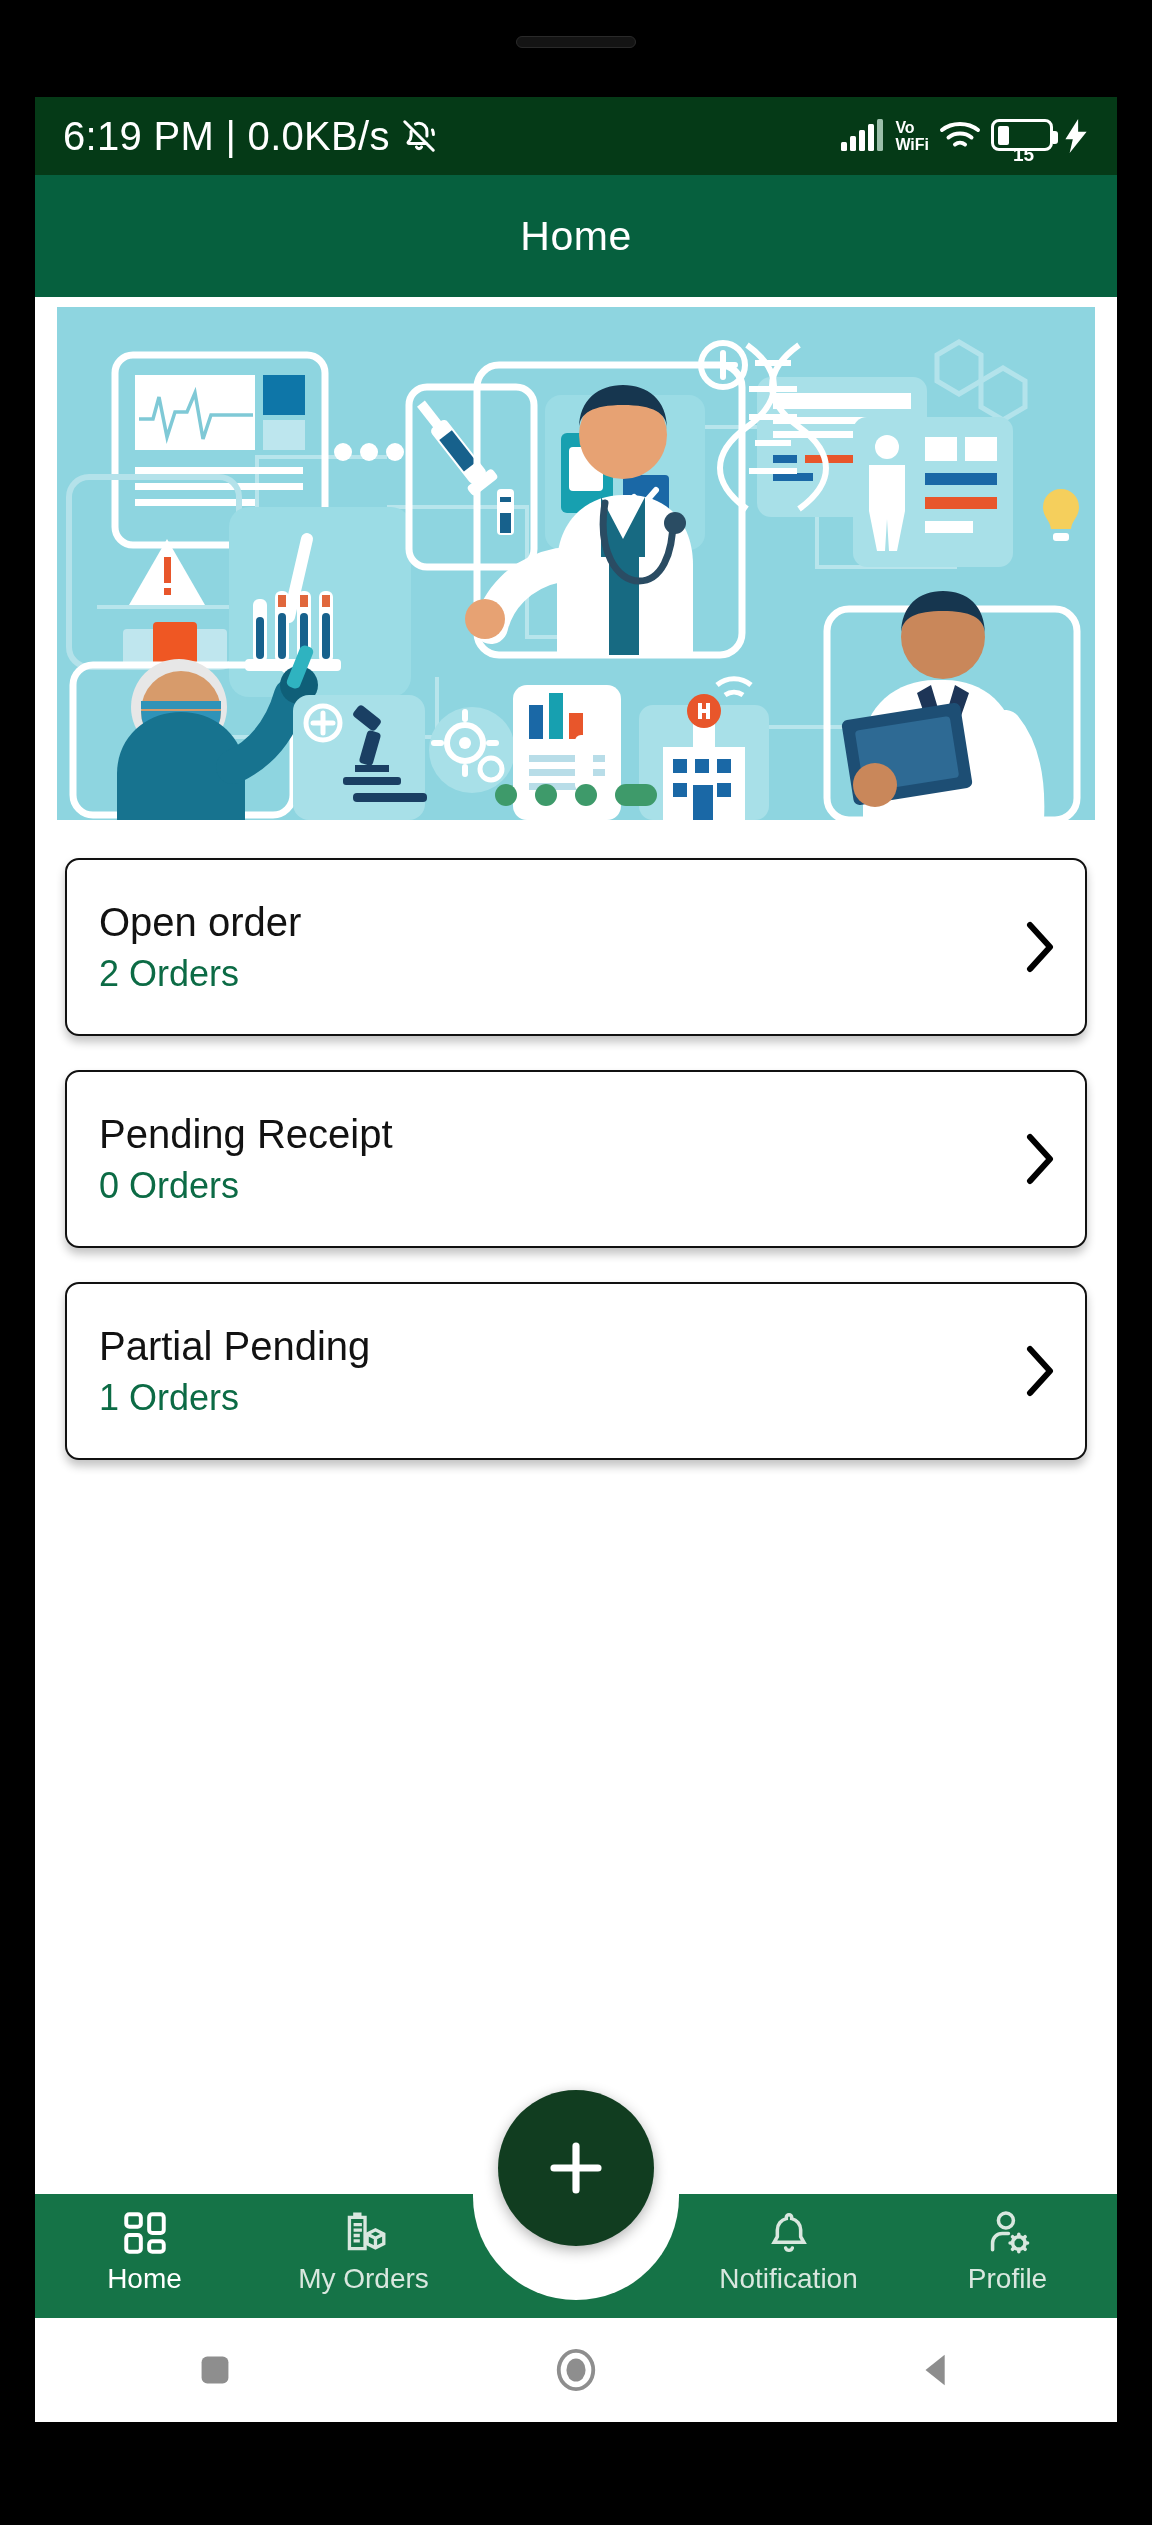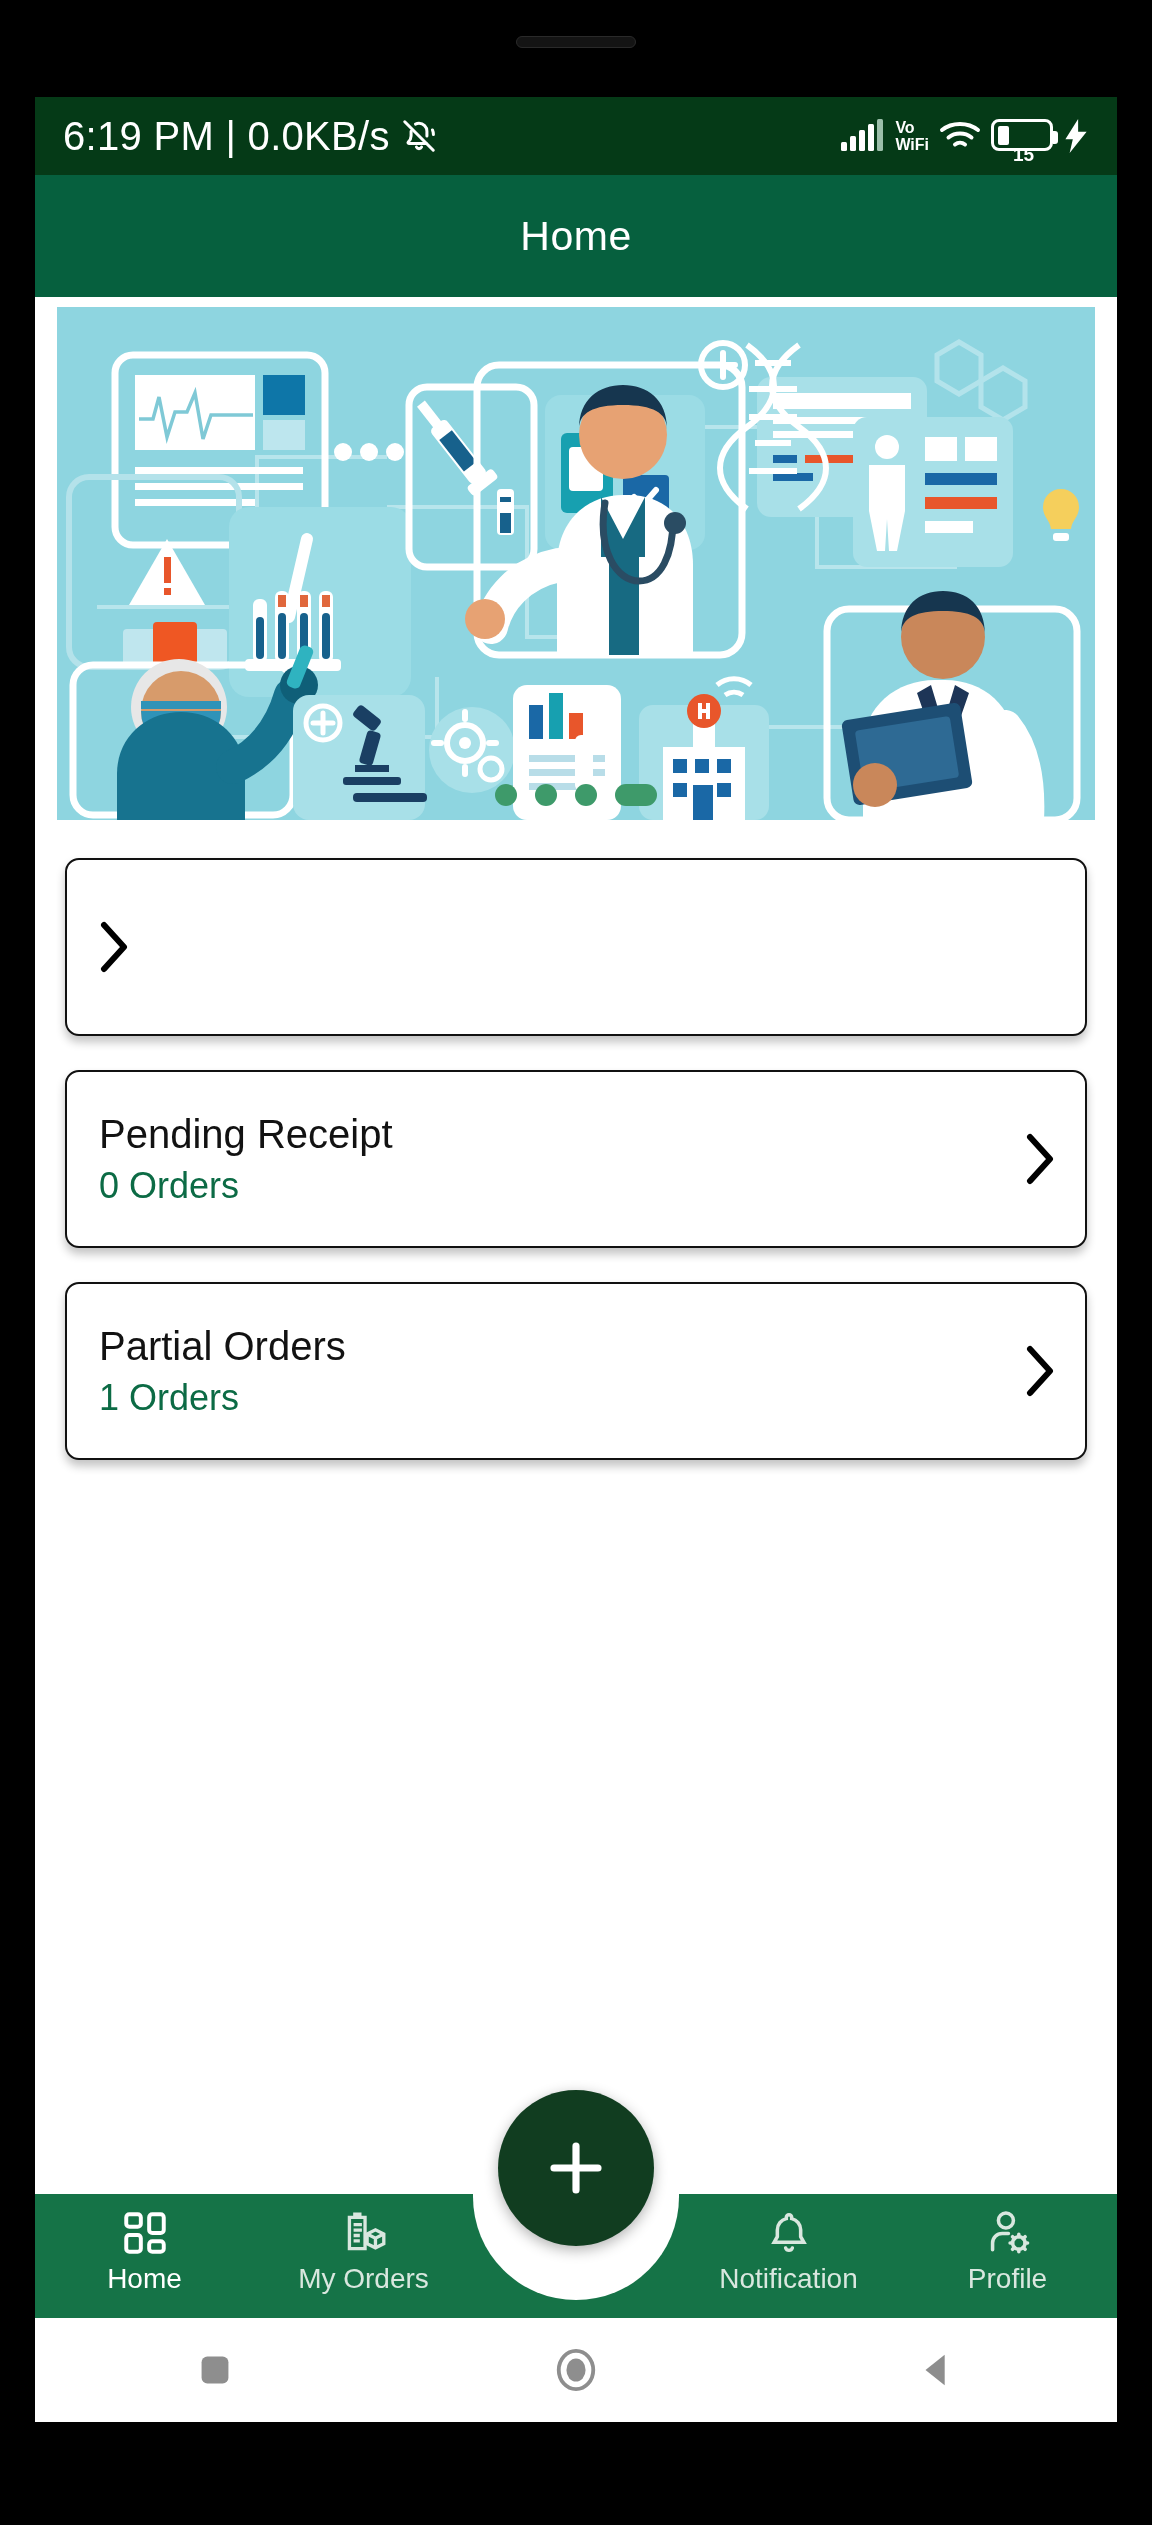--- a/index.html
+++ b/index.html
@@ -421,38 +421,42 @@
           <span class="dot"></span>
           <span class="dot"></span>
           <span class="dot"></span>
           <span class="dot active"></span>
         </div>
       </div>
 
       <div id="cards">
 
         <div class="order-card">
+          <div class="card-texts">
+            <span class="card-title">Open order</span>
+            <span class="card-sub">2 Orders</span>
+          </div>
           <svg class="chev" viewBox="0 0 30 52" fill="none" stroke="#000" stroke-width="6" stroke-linecap="round" stroke-linejoin="round">
             <path d="M5 4 L25 26 L5 48"></path>
           </svg>
         </div>
 
         <div class="order-card">
           <div class="card-texts">
             <span class="card-title">Pending Receipt</span>
             <span class="card-sub">0 Orders</span>
           </div>
           <svg class="chev" viewBox="0 0 30 52" fill="none" stroke="#000" stroke-width="6" stroke-linecap="round" stroke-linejoin="round">
             <path d="M5 4 L25 26 L5 48"></path>
           </svg>
         </div>
 
         <div class="order-card">
           <div class="card-texts">
-            <span class="card-title">Partial Orders</span>
+            <span class="card-title">Partial Pending</span>
             <span class="card-sub">1 Orders</span>
           </div>
           <svg class="chev" viewBox="0 0 30 52" fill="none" stroke="#000" stroke-width="6" stroke-linecap="round" stroke-linejoin="round">
             <path d="M5 4 L25 26 L5 48"></path>
           </svg>
         </div>
 
       </div>
 
       <div id="bottom-nav">

